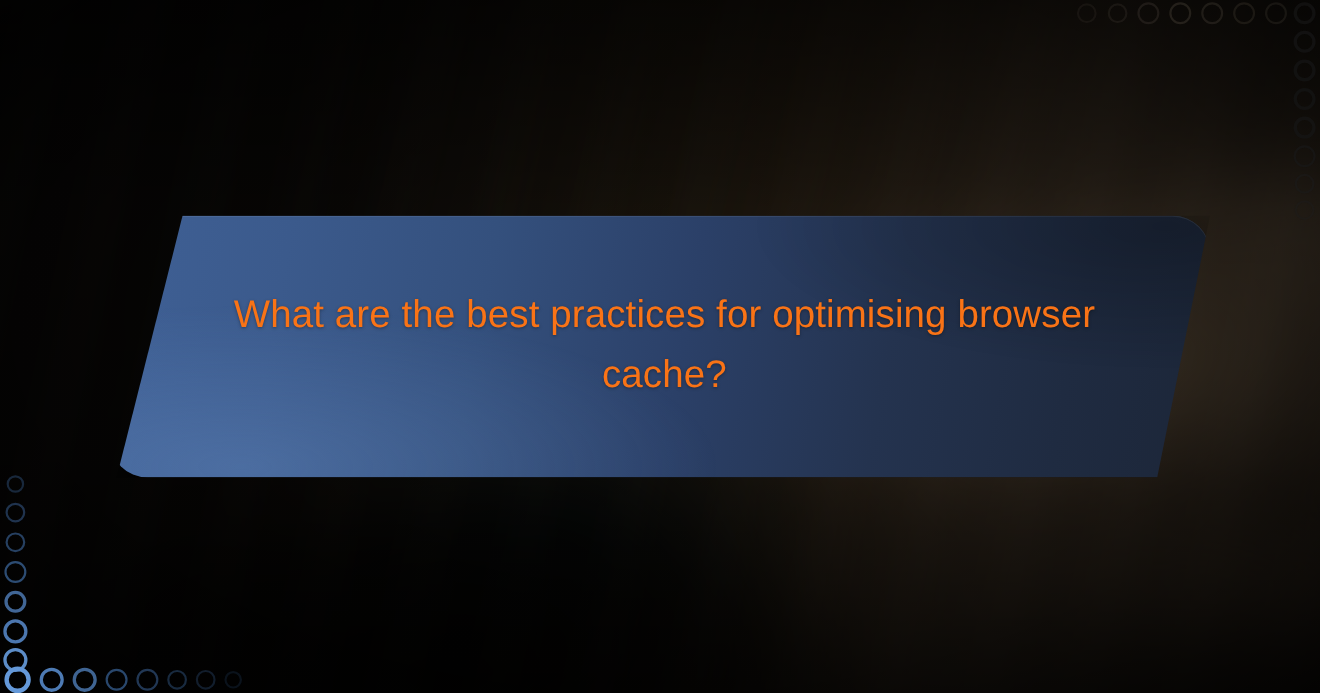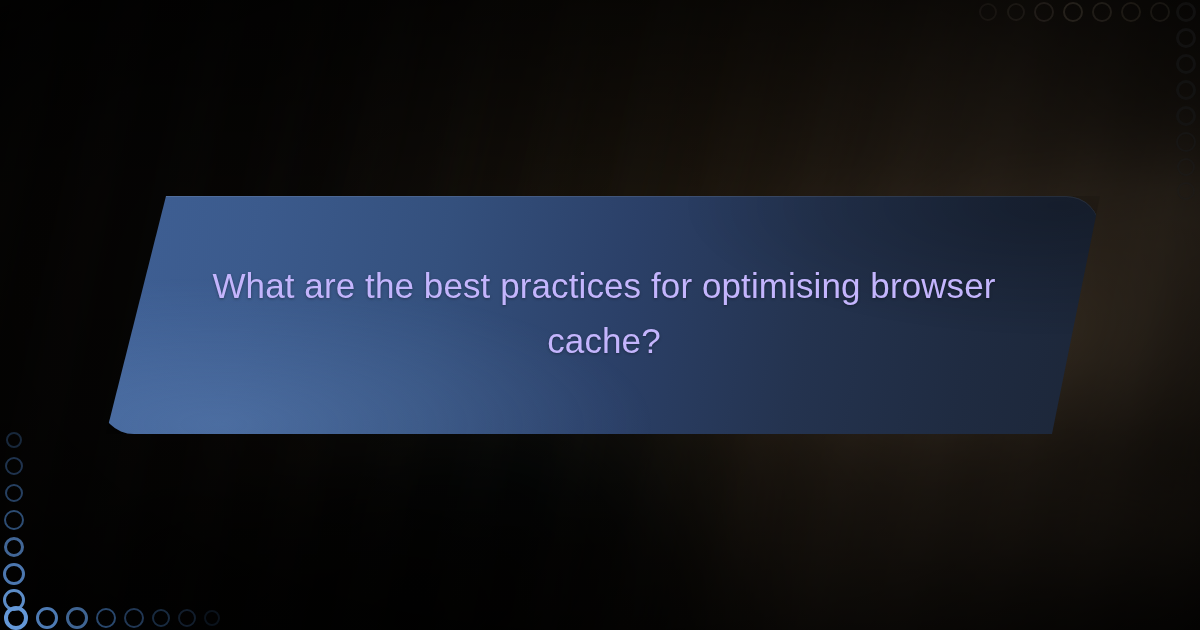--- a/index.html
+++ b/index.html
@@ -117,21 +117,21 @@
   }
 
   #card-text {
     position:absolute;
     left:0; right:0; top:0; bottom:0;
     display:flex;
     align-items:center;
     justify-content:center;
     padding:30px 96px 34px 104px;
     text-align:center;
-    color:#c4b5fd;
+    color:#f97316;
     font-size:35px;
     line-height:1.58;
     font-weight:400;
     letter-spacing:0.1px;
     text-shadow:0 1px 3px rgba(0,0,0,0.35);
     white-space:pre-wrap;
   }
 </style>
 </head>
 <body>

